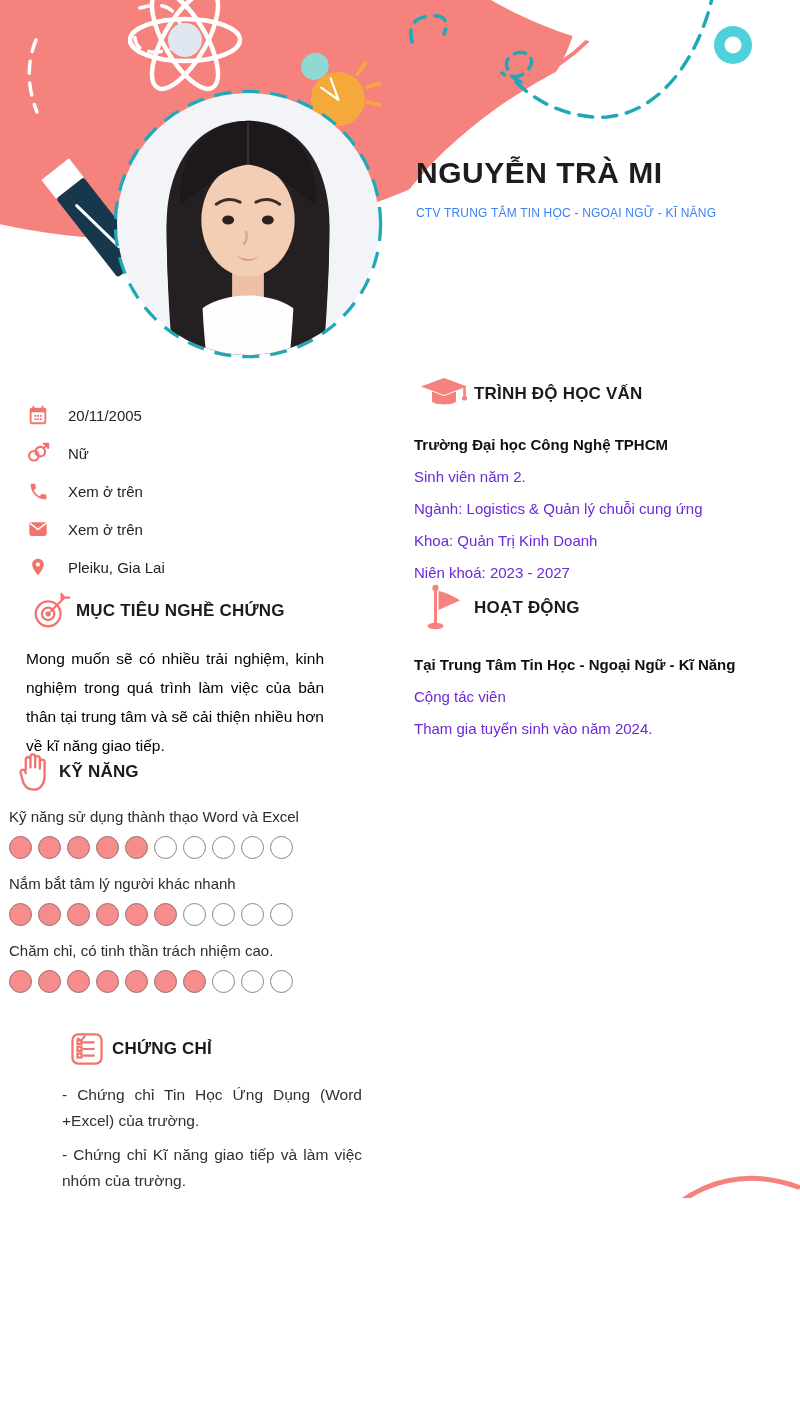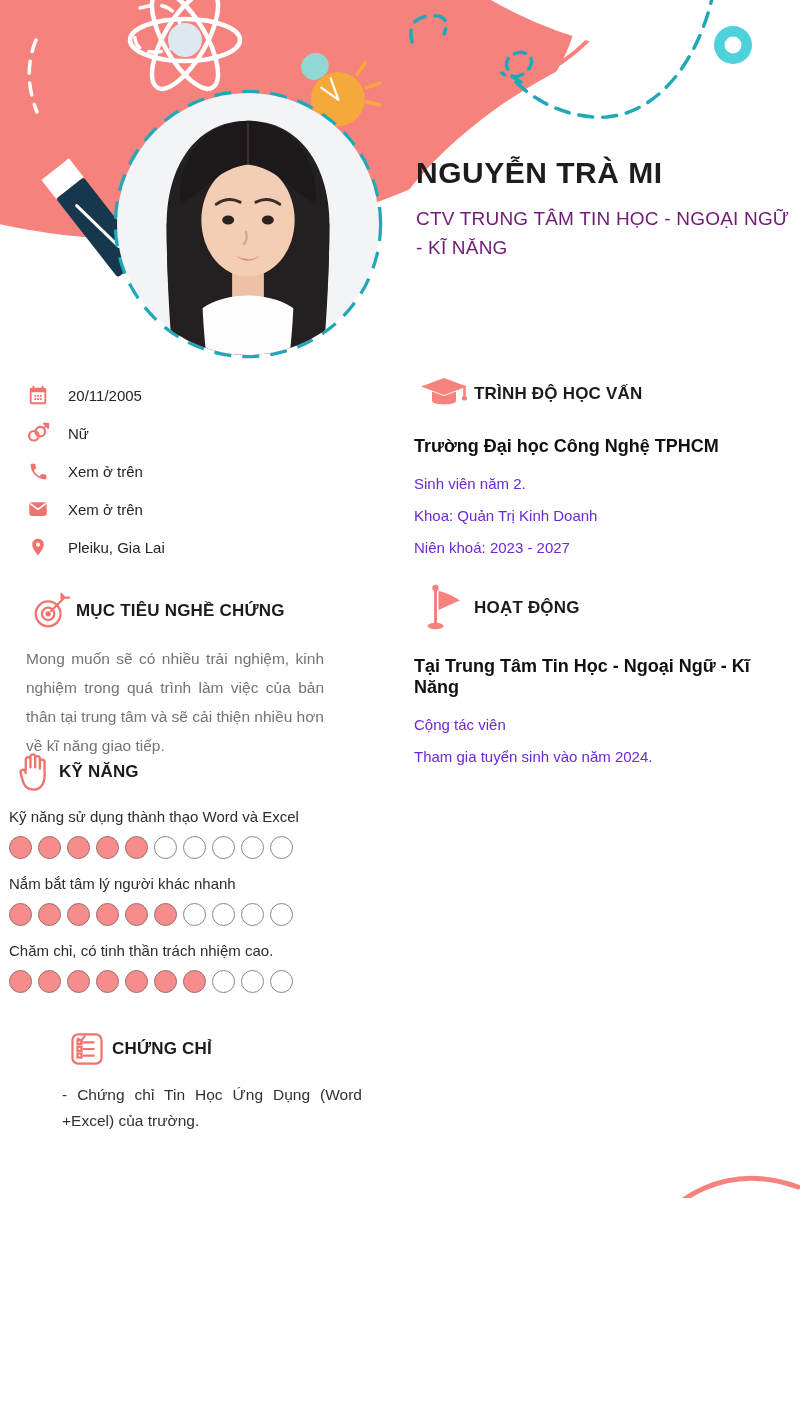--- a/index.html
+++ b/index.html
@@ -6,47 +6,47 @@
   .page{position:relative;width:800px;height:1198px;background:#ffffff;overflow:hidden;
         font-family:"Liberation Sans",sans-serif;color:#2e2e2e;}
   svg{display:block;}
   .deco{position:absolute;left:0;z-index:1;pointer-events:none;}
   #deco-top{top:0;}
   #deco-bottom{top:1147px;}
   .photo{position:absolute;left:117px;top:93px;width:262px;height:262px;border-radius:50%;
          overflow:hidden;z-index:2;}
   .header-text{position:absolute;left:416px;top:156px;width:378px;z-index:3;}
   .name{font-size:30px;font-weight:bold;color:#1d1d1d;letter-spacing:0.5px;margin:0;}
-  .subtitle{margin-top:14px;font-size:19px;color:#701a75;line-height:1.55;letter-spacing:0.2px;}
-  .info-list{position:absolute;left:26px;top:376px;width:340px;z-index:3;}
+  .subtitle{margin-top:14px;font-size:12px;color:#3b82f6;line-height:1.55;letter-spacing:0.2px;}
+  .info-list{position:absolute;left:26px;top:396px;width:340px;z-index:3;}
   .info-row{display:flex;align-items:center;height:38px;}
   .info-icon{width:24px;height:24px;flex:none;display:flex;align-items:center;justify-content:center;}
   .info-text{margin-left:18px;font-size:15px;color:#242424;}
   .section{position:absolute;z-index:3;}
   .sec-head{display:flex;align-items:center;}
   .sec-icon{flex:none;display:flex;align-items:center;justify-content:center;}
   .sec-title{font-size:17px;font-weight:bold;color:#1b1b1b;letter-spacing:0.2px;}
   #objective{left:26px;top:590px;width:298px;}
   #objective .sec-icon{width:50px;}
-  .objective-body{margin-top:12px;font-size:15.5px;line-height:29px;text-align:justify;color:#737373;}
+  .objective-body{margin-top:12px;font-size:15.5px;line-height:29px;text-align:justify;color:#000000;}
   #skills{left:9px;top:752px;width:300px;}
   #skills .sec-icon{width:50px;}
   .skill-label{margin:16px 0 11px;font-size:15px;color:#2c2c2c;}
   .dots{display:flex;gap:6px;margin-bottom:10px;}
   .dot{width:23px;height:23px;border-radius:50%;border:1.5px solid #878787;background:#fff;box-sizing:border-box;}
   .dot.filled{background:#F68D8C;border-color:#97706f;}
   #certificates{left:26px;top:1030px;width:300px;margin-left:36px;}
   #certificates .sec-icon{width:50px;}
   .cert-line{margin:8px 0 0;font-size:15.5px;line-height:26px;text-align:justify;color:#313131;}
   .cert-line:first-of-type{margin-top:14px;}
   #education{left:414px;top:376px;width:380px;}
   #education .sec-icon{width:60px;}
   #activities{left:414px;top:584px;width:380px;}
   #activities .sec-icon{width:60px;}
-  .entry-title{margin-top:24px;font-size:18px;font-weight:bold;color:#101010;}
+  .entry-title{margin-top:24px;font-size:15px;font-weight:bold;color:#101010;}
   .entry-line{margin-top:11px;font-size:15px;color:#6d28d9;}
   .watermark{position:absolute;top:1399px;right:26px;z-index:4;
              font-family:"DejaVu Sans Mono",monospace;font-size:13.5px;color:#be185d;letter-spacing:1px;}
 </style>
 </head>
 <body>
 
 <div class="page">
 
   <svg id="deco-top" class="deco" width="800" height="380" viewBox="0 0 800 380">
@@ -265,36 +265,38 @@
           <path d="M14,11 h9 M14,17 h9 M14,23 h9"></path>
           <rect x="8.5" y="9" width="3.6" height="3.6"></rect>
             <rect x="8.5" y="15" width="3.6" height="3.6"></rect>
             <rect x="8.5" y="21" width="3.6" height="3.6"></rect>
           <path d="M9,7.5 l2.5,2.5 l3.5,-4.5" stroke-width="1.8"></path>
         </svg>
       </span>
       <span class="sec-title">CHỨNG CHỈ</span>
     </div>
     <p class="cert-line">- Chứng chỉ Tin Học Ứng Dụng (Word +Excel) của trường.</p>
+    <p class="cert-line">- Chứng chỉ Kĩ năng giao tiếp và làm việc nhóm của trường.</p>
   </div>
 
   <div class="section" id="education">
     <div class="sec-head">
       <span class="sec-icon">
         <svg width="50" height="36" viewBox="0 0 50 36" fill="#F5827D">
           <polygon points="25,2 48,10.5 25,19 2,10.5"></polygon>
           <path d="M13,15.5 V25 c0,4.5 24,4.5 24,0 V15.5 L25,20 Z"></path>
           <rect x="44.2" y="10.5" width="2.6" height="10" rx="1.2"></rect>
           <rect x="42.8" y="20" width="5.4" height="4.5" rx="2"></rect>
         </svg>
       </span>
       <span class="sec-title">TRÌNH ĐỘ HỌC VẤN</span>
     </div>
     <p class="entry-title">Trường Đại học Công Nghệ TPHCM</p>
     <p class="entry-line">Sinh viên năm 2.</p>
+    <p class="entry-line">Ngành: Logistics &amp; Quản lý chuỗi cung ứng</p>
     <p class="entry-line">Khoa: Quản Trị Kinh Doanh</p>
     <p class="entry-line">Niên khoá: 2023 - 2027</p>
   </div>
 
   <div class="section" id="activities">
     <div class="sec-head">
       <span class="sec-icon">
         <svg width="34" height="48" viewBox="0 0 34 48" fill="#F5827D">
           <circle cx="8.5" cy="4" r="3.2"></circle>
           <rect x="7" y="5" width="3" height="35" rx="1.5"></rect>

